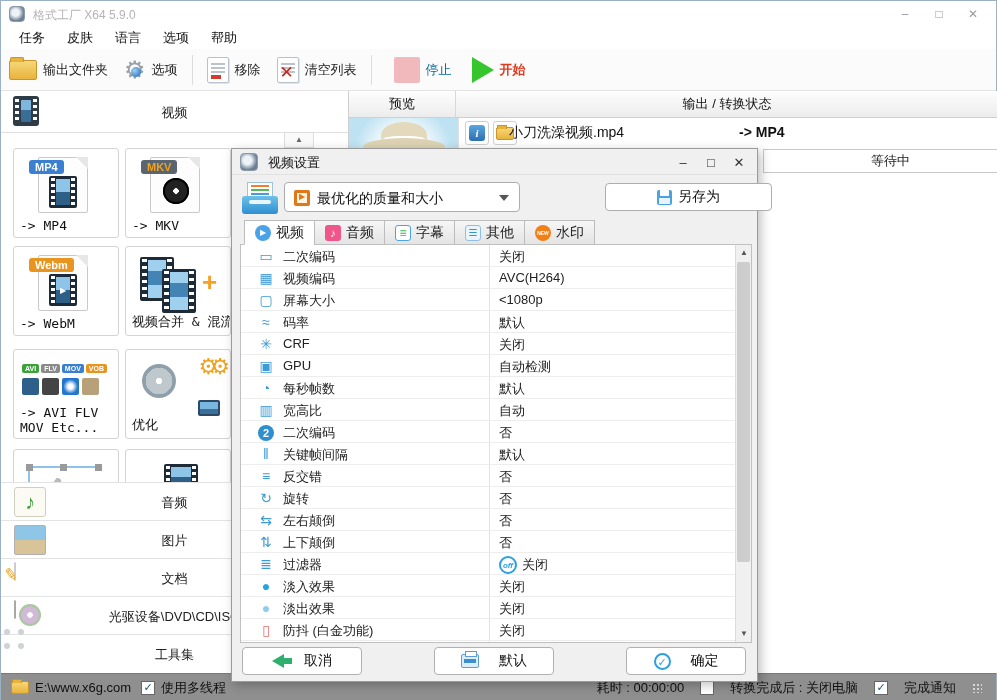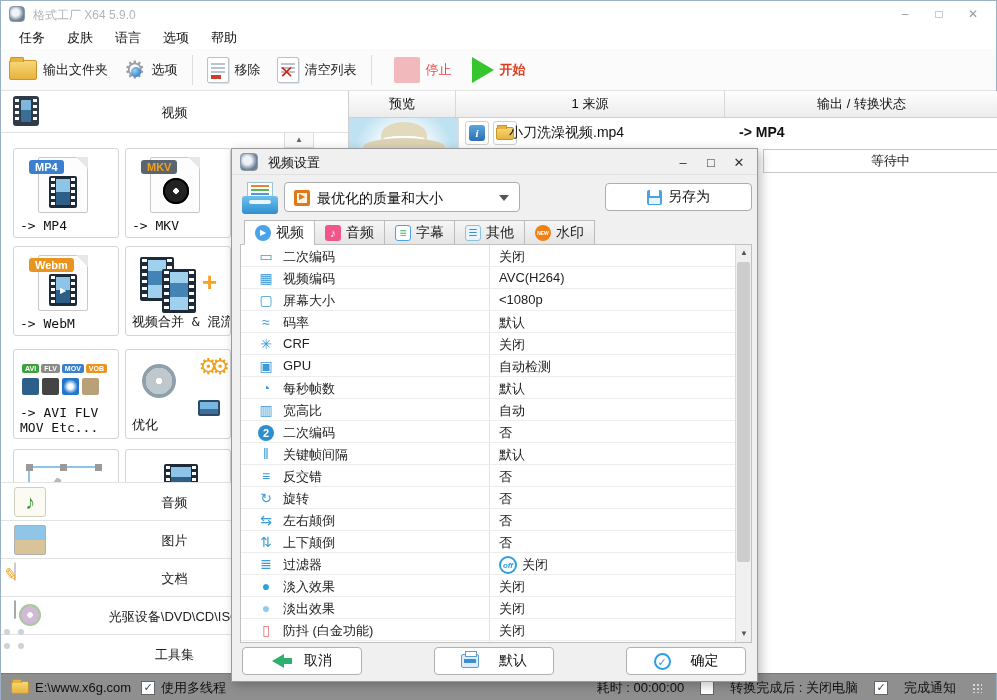--- a/index.html
+++ b/index.html
@@ -27,21 +27,21 @@
   .icon-folder:before { content:""; position:absolute; left:0; top:-4px; width:12px; height:4px; background:#e8b33c; border:1px solid #c9952a; border-bottom:none; border-radius:2px 2px 0 0; }
   .icon-gear { font-size:24px; color:#9aa0a6; line-height:1; position:relative; }
   .icon-gear:after{ content:""; position:absolute; left:7px; top:9px; width:10px; height:10px; border-radius:50%; background:radial-gradient(circle at 35% 35%, #9fd1f0, #1565c0); }
   .icon-doc { width:22px; height:26px; background:#fff; border:1px solid #b9c2cc; border-radius:2px; position:relative; box-shadow:1px 1px 0 #dde4ea; }
   .icon-doc i { position:absolute; left:3px; right:3px; height:2px; background:#b9c4cf; }
   .icon-doc i:nth-child(1){top:5px} .icon-doc i:nth-child(2){top:9px} .icon-doc i:nth-child(3){top:13px}
   .icon-doc .bar { position:absolute; left:3px; bottom:3px; width:10px; height:4px; background:#d23b2e; }
   .icon-doc .x { position:absolute; left:2px; top:4px; font-size:17px; font-weight:bold; color:#c62j; color:#c6281c; }
   .icon-stop { width:26px; height:26px; background:#f2b9bc; border-radius:2px; }
   .icon-start { width:0; height:0; border-left:22px solid #35c52c; border-top:13px solid transparent; border-bottom:13px solid transparent; }
-  .lbl-stop { color:#ef4444; } .lbl-start { color:#e03a1e; font-weight:bold; }
+  .lbl-stop { color:#0369a1; } .lbl-start { color:#e03a1e; font-weight:bold; }
 
   
   #left-panel { position:absolute; left:0; top:90px; width:348px; height:582px; background:#fff; border-right:1px solid #cfcfcf; }
   #cat-header { position:absolute; left:0; top:0; width:100%; height:42px; border-bottom:1px solid #e0e0e0; background:#fff; }
   #cat-header .film { position:absolute; left:12px; top:5px; }
   #cat-title { position:absolute; left:0; width:100%; text-align:center; top:13px; font-size:13px; color:#222; }
   .film-icon { width:26px; height:30px; background:#2f3b46; border-radius:3px; position:relative; }
   .film-icon:before, .film-icon:after { content:""; position:absolute; top:3px; bottom:3px; width:4px;
     background-image:repeating-linear-gradient(#fff 0 3px, #2f3b46 3px 6px); }
   .film-icon:before{ left:2px; } .film-icon:after{ right:2px; }
@@ -131,21 +131,21 @@
   .tray:before { content:""; position:absolute; left:7px; top:4px; right:7px; height:4px; background:#e8f6ff; border-radius:2px; }
   .tray-lines { position:absolute; left:5px; top:0; width:26px; height:14px; background:#fff; border:1px solid #9ec4da; border-bottom:none; }
   .tray-lines i { position:absolute; left:3px; right:3px; height:2px; }
   .tray-lines i:nth-child(1){ top:2px; background:#f08030; } .tray-lines i:nth-child(2){ top:6px; background:#58b858; } .tray-lines i:nth-child(3){ top:10px; background:#4a9ae0; }
   #preset-combo { position:absolute; left:52px; top:33px; width:236px; height:30px; background:#fff; border:1px solid #adadad; border-radius:4px; cursor:pointer; }
   .combo-film { position:absolute; left:9px; top:7px; width:16px; height:16px; background:#e07818; border-radius:2px; }
   .combo-film:before { content:""; position:absolute; left:3px; top:3px; right:3px; bottom:3px; background:#fff3e2; }
   .combo-film:after { content:"▶"; position:absolute; left:5px; top:2px; font-size:8px; color:#e07818; }
   #preset-label { position:absolute; left:32px; top:7px; font-size:14px; color:#111; }
   .combo-arrow { position:absolute; right:10px; top:12px; width:0; height:0; border-left:5px solid transparent; border-right:5px solid transparent; border-top:6px solid #555; }
-  #saveas-btn { position:absolute; left:373px; top:34px; width:147px; height:28px; background:#fff; border:1px solid #adadad; border-radius:4px; display:flex; align-items:center; justify-content:center; gap:6px; font-size:14px; color:#111; cursor:pointer; }
+  #saveas-btn { position:absolute; left:373px; top:34px; width:167px; height:28px; background:#fff; border:1px solid #adadad; border-radius:4px; display:flex; align-items:center; justify-content:center; gap:6px; font-size:14px; color:#111; cursor:pointer; }
   .floppy { width:15px; height:15px; background:#4aa3dd; border-radius:2px; position:relative; }
   .floppy:before{ content:""; position:absolute; left:3px; top:0; width:9px; height:6px; background:#fff; }
   .floppy:after{ content:""; position:absolute; left:2px; bottom:1px; width:11px; height:6px; background:#e8f4fc; }
 
   #dlg-tabs { position:absolute; left:12px; top:71px; height:25px; display:flex; }
   .tab { height:25px; padding:0 10px; display:flex; align-items:center; gap:5px; font-size:14px; color:#222;
     background:linear-gradient(#f6f6f6,#e4e4e4); border:1px solid #bcbcbc; border-right:none; cursor:pointer; }
   .tab:last-child { border-right:1px solid #bcbcbc; }
   .tab.active { background:#fff; border-bottom:1px solid #fff; position:relative; z-index:2; }
   .tab-ic { width:16px; height:16px; border-radius:3px; display:inline-flex; align-items:center; justify-content:center; font-size:9px; color:#fff; }
@@ -335,21 +335,20 @@
         </div>
         <div class="acc-row" style="top: 467px;"><span class="acc-icon ai-doc"><i></i><i></i><i></i><i></i><b>✎</b></span><span class="acc-label">文档</span></div>
         <div class="acc-row" style="top: 505px;"><span class="acc-icon ai-dvd"><i></i></span><span class="acc-label">光驱设备\DVD\CD\ISO</span></div>
         <div class="acc-row" style="top: 543px;"><span class="acc-icon ai-reel"><i style="left:4px;top:4px;"></i><i style="right:4px;top:4px;"></i><i style="left:4px;bottom:4px;"></i><i style="right:4px;bottom:4px;"></i></span><span class="acc-label">工具集</span></div>
       </div>
   </div>
 
   <div id="task-panel">
     <div id="task-header">
       <div class="th-cell" style="width:107px;">预览</div>
-      <div class="th-cell" style="width:269px;">1 来源</div>
       <div class="th-cell" style="flex:1; border-right:none;">输出 / 转换状态</div>
     </div>
     <div id="task-row">
       <div id="preview-thumb">
         <div class="hat-top"></div>
           <div class="hat-band"></div>
           <div class="hat-brim" style="height:18px; top:20px;"></div>
       </div>
       <div class="row-btn" style="left:116px;">
         <span class="info-glyph">i</span>

